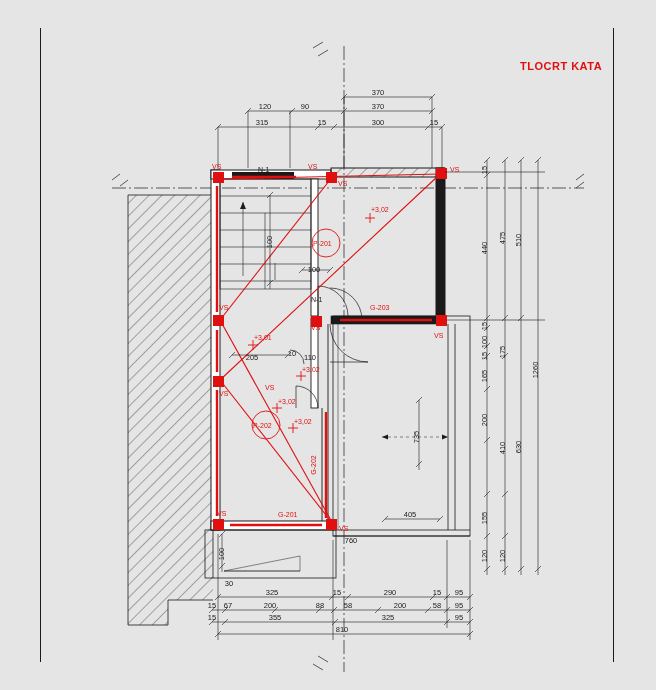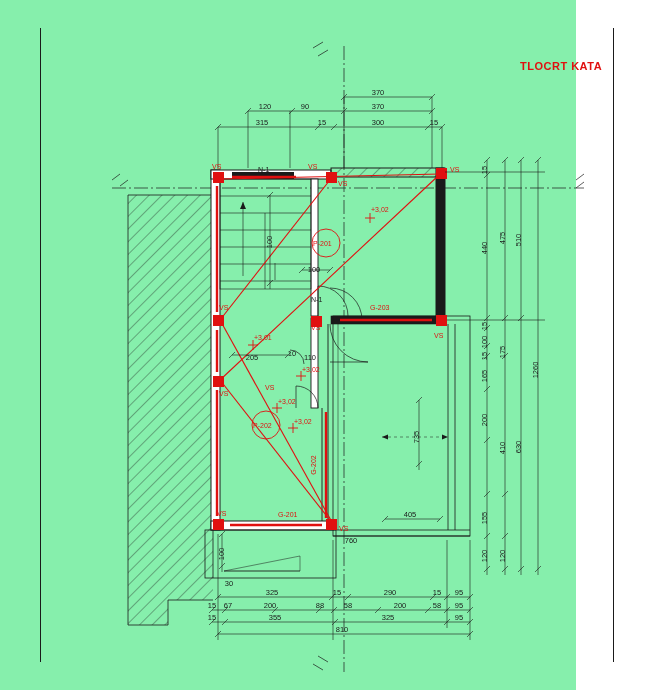--- a/index.html
+++ b/index.html
@@ -8,23 +8,23 @@
     background: #ffffff;
   }
   body {
     width: 656px;
     height: 690px;
     font-family: "Liberation Sans", sans-serif;
     overflow: hidden;
   }
   #sheet {
     position: relative;
-    width: 576px;
+    width: 656px;
     height: 690px;
-    background: #86efac;
+    background: #e5e5e5;
   }
   .frame {
     position: absolute;
     left: 40px;
     top: 28px;
     width: 574px;
     height: 634px;
     border-left: 1px solid #1a1a1a;
     border-right: 1px solid #1a1a1a;
     box-sizing: border-box;

